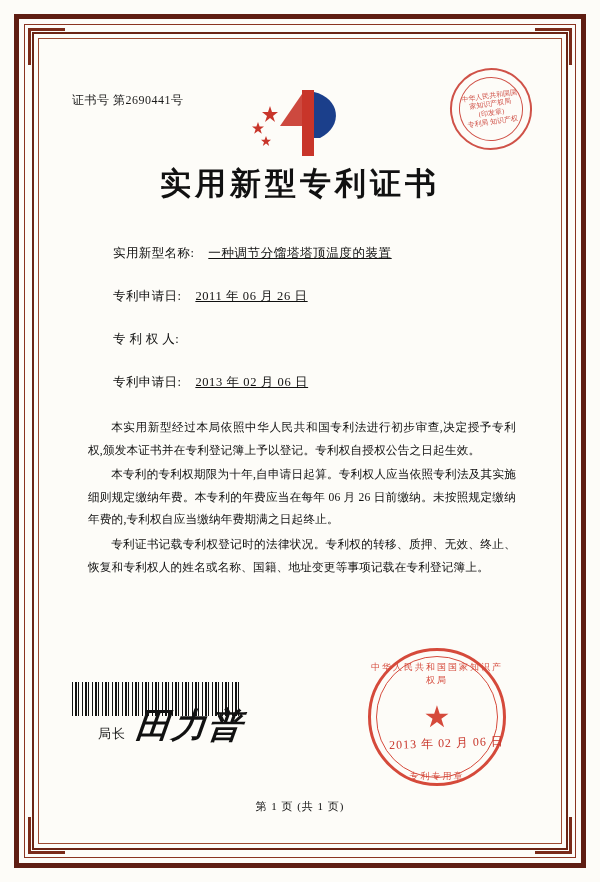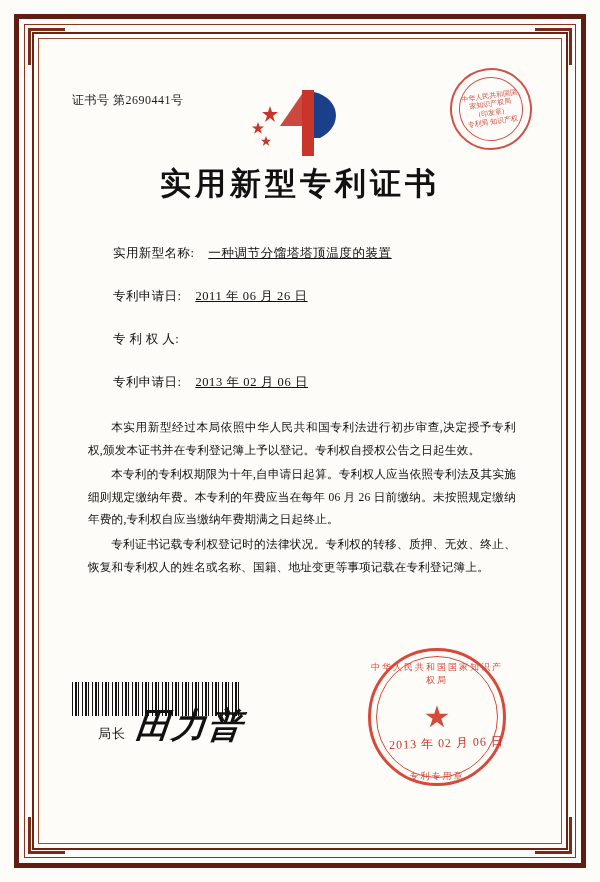--- a/index.html
+++ b/index.html
@@ -344,15 +344,16 @@
 
     <div class="seal-nat">
       <div class="ring"></div>
       <div class="arc-top">中华人民共和国国家知识产权局</div>
       <div class="star">★</div>
       <div class="arc-bottom">专利专用章</div>
     </div>
 
     <div class="seal-date">2013 年 02 月 06 日</div>
 
+    <div class="page-num">第 1 页 (共 1 页)</div>
 
   </div>
 </div>
 
 </body></html>

